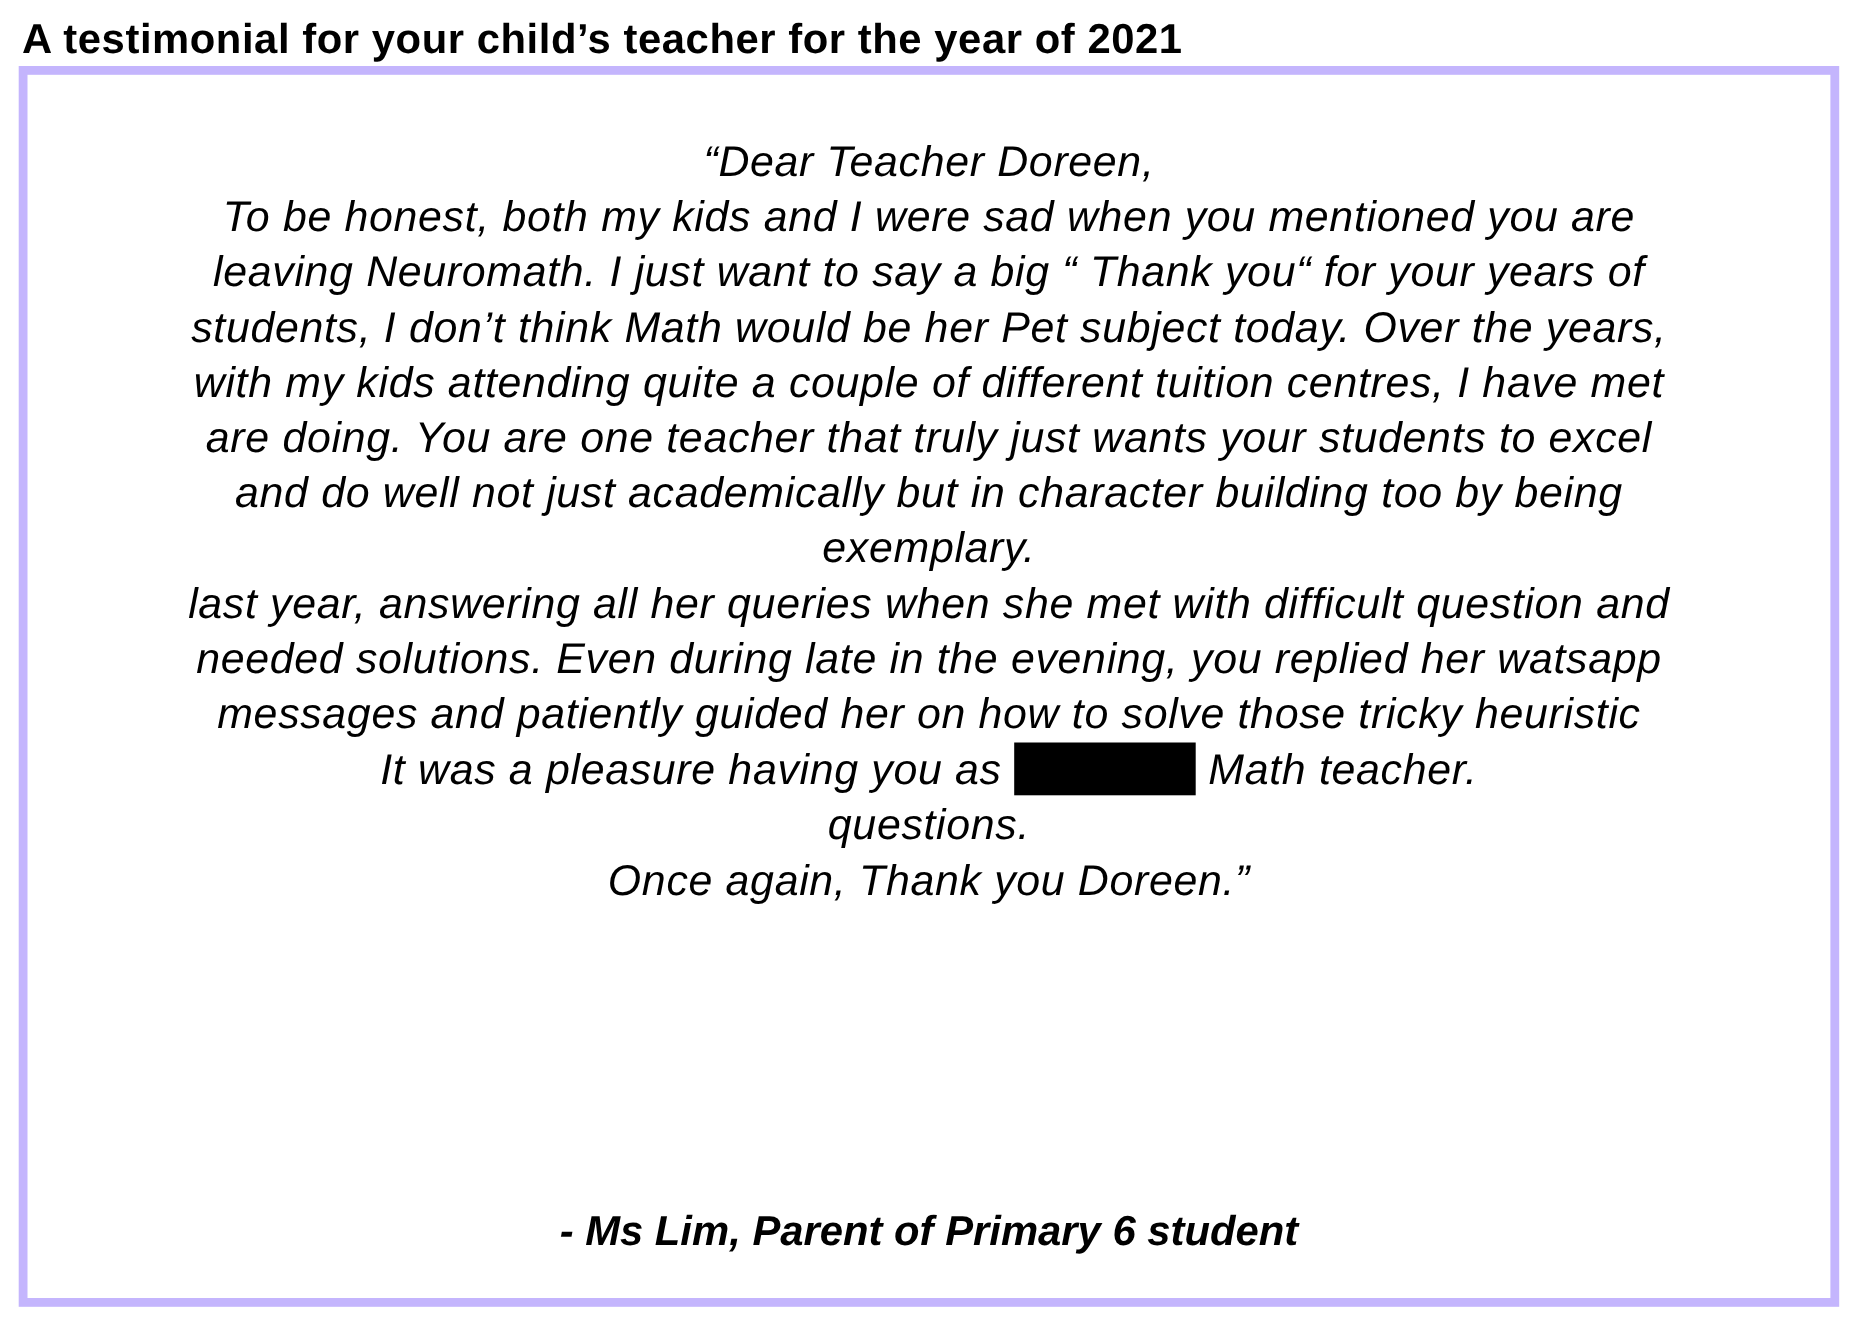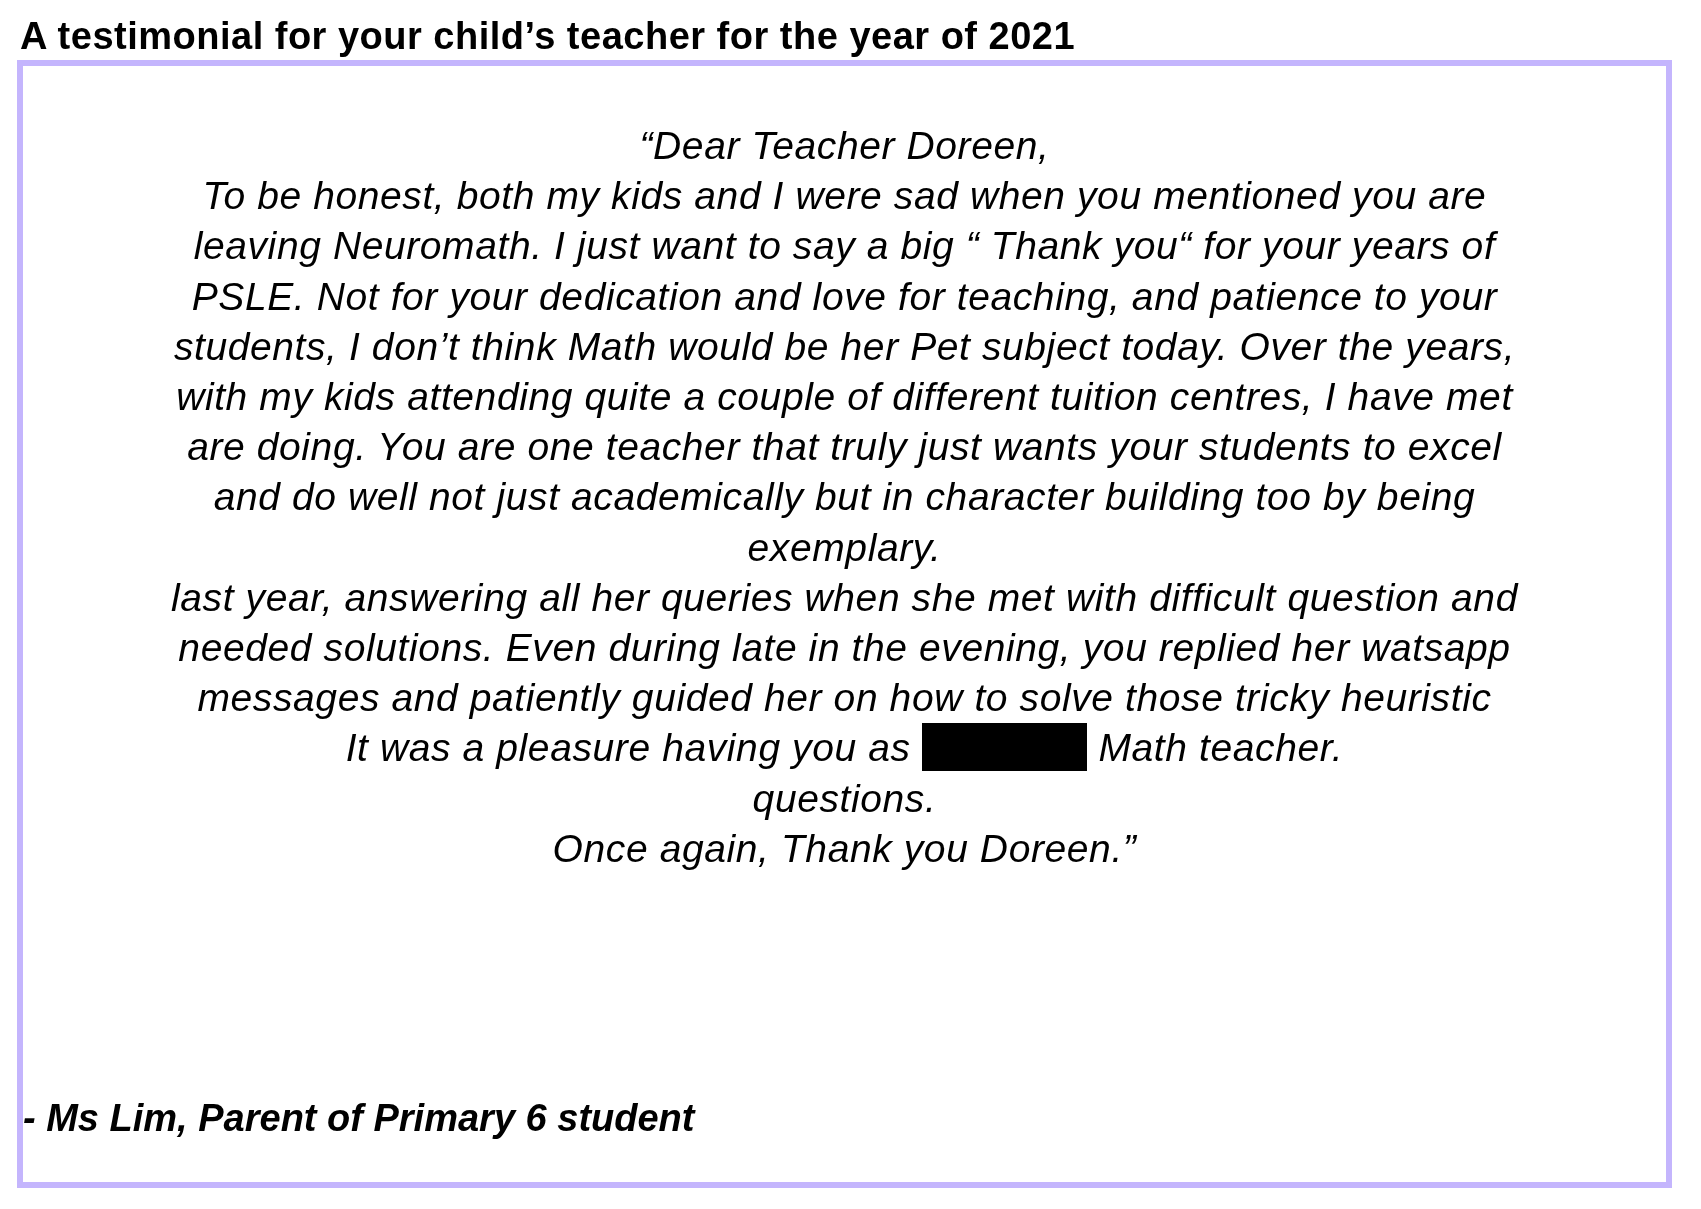--- a/index.html
+++ b/index.html
@@ -25,21 +25,21 @@
       letter-spacing: 0.5px;
       line-height: 52px;
       white-space: nowrap;
     }
     .testimonial-box {
       position: absolute;
       left: 17px;
       top: 60px;
       width: 1655px;
       height: 1128px;
-      border: 6px solid #c4b5fd;
+      border: 8px solid #c4b5fd;
       box-sizing: border-box;
     }
     .testimonial-body {
       position: absolute;
       left: 0;
       right: 0;
       top: 55px;
       margin: 0 auto;
       width: 1600px;
       text-align: center;
@@ -60,38 +60,38 @@
       height: 48px;
     }
     .redact-1 { width: 135px; }
     .redact-2 { width: 137px; }
     .redact-3 { width: 165px; }
     .signature {
       position: absolute;
       left: 0;
       right: 0;
       top: 1028px;
+      text-align: center;
       font-size: 38px;
       font-weight: bold;
       font-style: italic;
       line-height: 48px;
       white-space: nowrap;
     }
   </style>
 </head>
 <body>
 
 <h1 class="page-title">A testimonial for your child’s teacher for the year of 2021</h1>
 
 <div class="testimonial-box">
   <div class="testimonial-body">
     <span class="line">“Dear Teacher Doreen,</span>
     <span class="line">To be honest, both my kids and I were sad when you mentioned you are</span>
     <span class="line">leaving Neuromath. I just want to say a big “ Thank you“ for your years of</span>
-    <span class="line">PSLE. Not for your dedication and love for teaching, and patience to your</span>
     <span class="line">students, I don’t think Math would be her Pet subject today. Over the years,</span>
     <span class="line">with my kids attending quite a couple of different tuition centres, I have met</span>
     <span class="line">are doing. You are one teacher that truly just wants your students to excel</span>
     <span class="line">and do well not just academically but in character building too by being</span>
     <span class="line">exemplary.</span>
     <span class="line">last year, answering all her queries when she met with difficult question and</span>
     <span class="line">needed solutions. Even during late in the evening, you replied her watsapp</span>
     <span class="line">messages and patiently guided her on how to solve those tricky heuristic</span>
     <span class="line"><span>It was a pleasure having you as </span><span class="redact redact-3" title="[redacted]"></span><span> Math teacher.</span></span>
     <span class="line">questions.</span>

